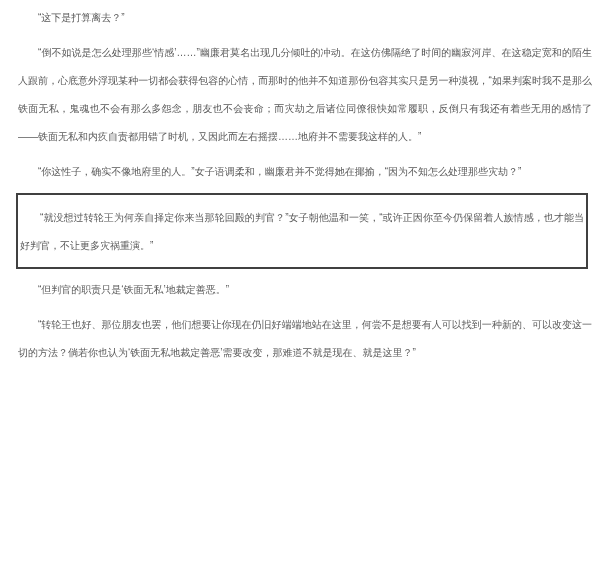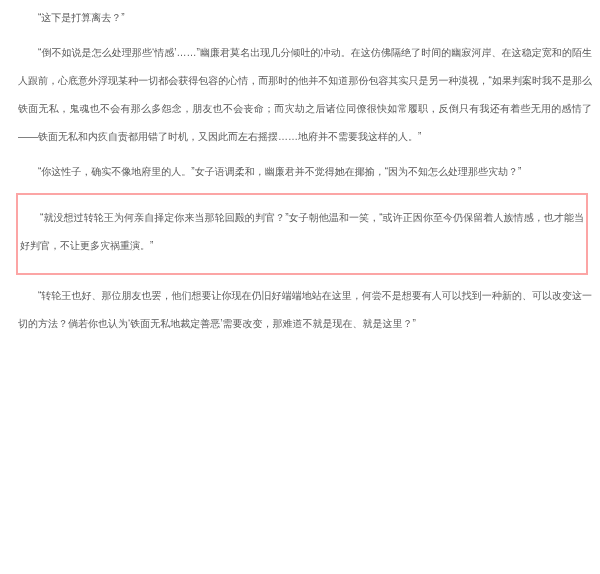--- a/index.html
+++ b/index.html
@@ -15,23 +15,23 @@
     line-height: 28px;
     color: #595959;
     overflow: hidden;
     text-align: justify;
   }
   .para {
     margin: 0 0 7px 0;
     text-indent: 2em;
   }
   .highlight-box {
-    border: 2px solid #fca5a5;
+    border: 2px solid #404040;
     margin: 2px 4px 7px -2px;
-    padding: 9px 2px 13px 2px;
+    padding: 9px 2px 7px 2px;
     box-sizing: border-box;
   }
   .highlight-box .para {
     margin: 0;
   }
 </style>
 </head>
 <body>
 
 <div class="page">
@@ -40,17 +40,18 @@
 
 
   <p class="para">“倒不如说是怎么处理那些‘情感’……”幽廉君莫名出现几分倾吐的冲动。在这仿佛隔绝了时间的幽寂河岸、在这稳定宽和的陌生人跟前，心底意外浮现某种一切都会获得包容的心情，而那时的他并不知道那份包容其实只是另一种漠视，“如果判案时我不是那么铁面无私，鬼魂也不会有那么多怨念，朋友也不会丧命；而灾劫之后诸位同僚很快如常履职，反倒只有我还有着些无用的感情了——铁面无私和内疚自责都用错了时机，又因此而左右摇摆……地府并不需要我这样的人。”</p>
 
   <p class="para">“你这性子，确实不像地府里的人。”女子语调柔和，幽廉君并不觉得她在揶揄，“因为不知怎么处理那些灾劫？”</p>
 
   <div class="highlight-box">
     <p class="para">“就没想过转轮王为何亲自择定你来当那轮回殿的判官？”女子朝他温和一笑，“或许正因你至今仍保留着人族情感，也才能当好判官，不让更多灾祸重演。”</p>
   </div>
 
+  <p class="para">“但判官的职责只是‘铁面无私’地裁定善恶。”</p>
 
 
   <p class="para">“转轮王也好、那位朋友也罢，他们想要让你现在仍旧好端端地站在这里，何尝不是想要有人可以找到一种新的、可以改变这一切的方法？倘若你也认为‘铁面无私地裁定善恶’需要改变，那难道不就是现在、就是这里？”</p>
 
 </div>
 
 </body></html>

